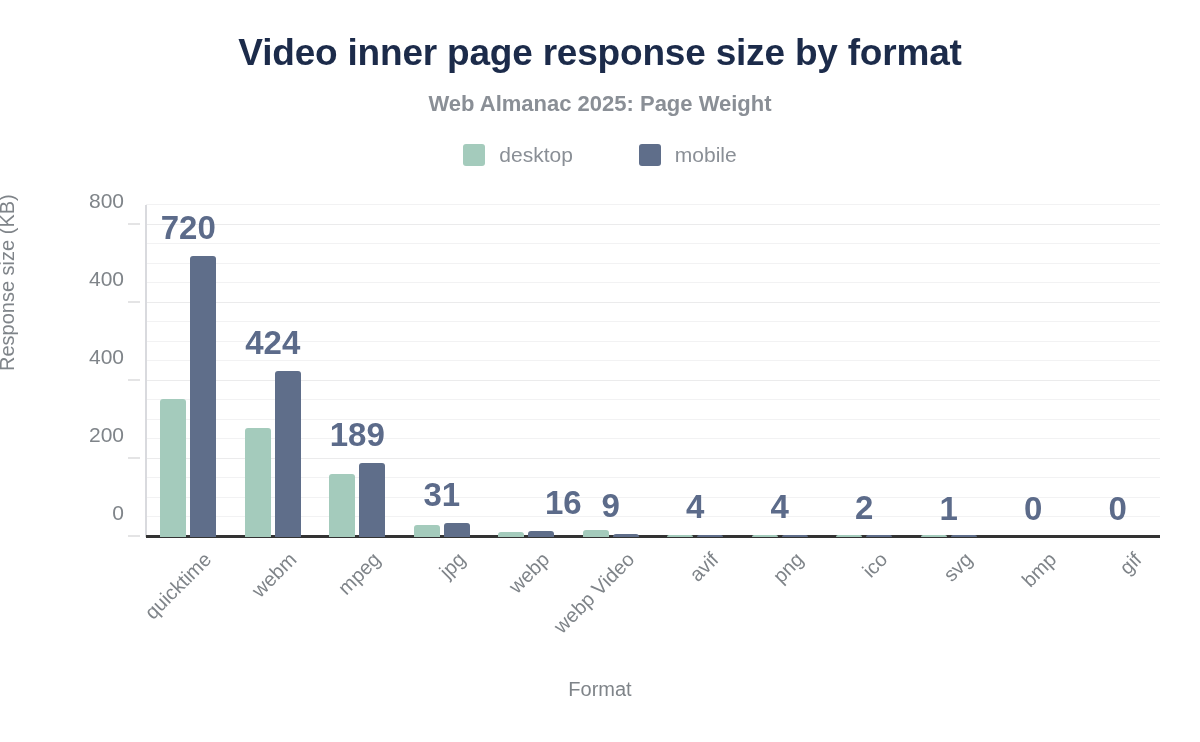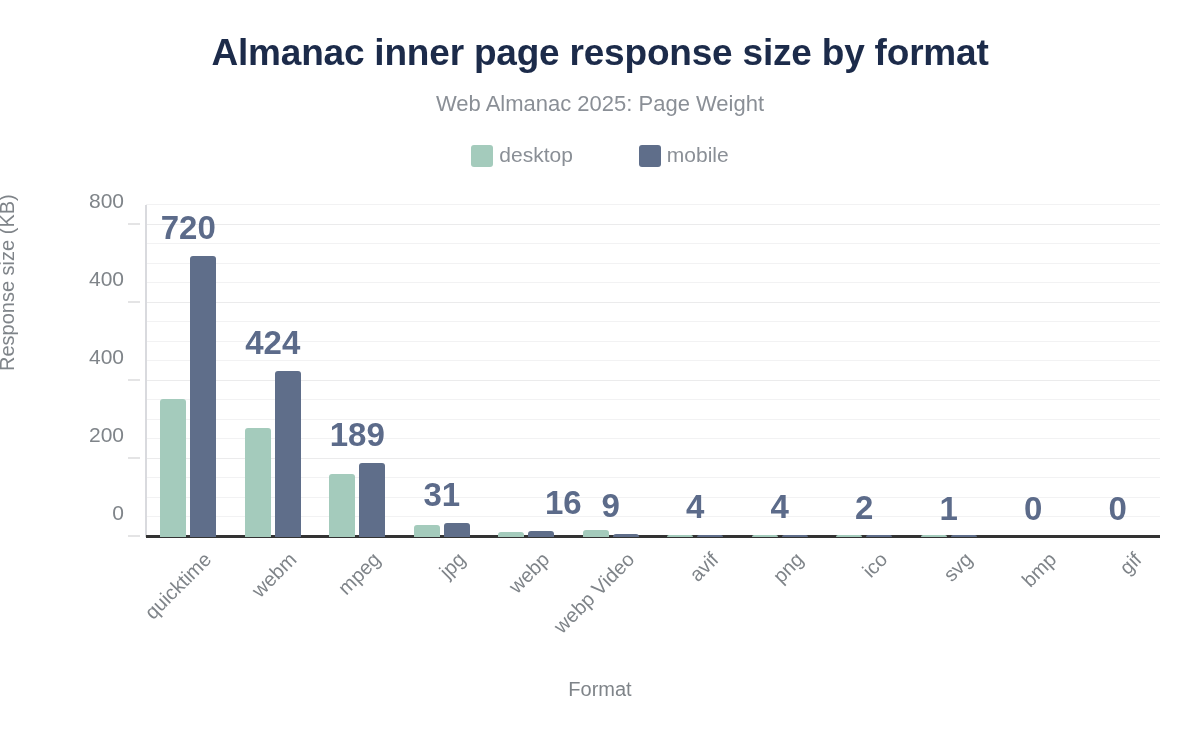--- a/index.html
+++ b/index.html
@@ -33,39 +33,39 @@
     letter-spacing: -0.2px;
     line-height: 1.1;
   }
   .chart-subtitle {
     position: absolute;
     top: 91px;
     left: 0;
     width: 1200px;
     text-align: center;
     font-size: 22px;
-    font-weight: normal;
+    font-weight: bold;
     color: #8a8f96;
   }
 
   
   .legend {
     position: absolute;
     top: 143px;
     left: 0;
     width: 1200px;
     display: flex;
     justify-content: center;
     align-items: center;
     gap: 66px;
   }
   .legend-item {
     display: flex;
-    align-items: flex-end;
-    gap: 6px;
+    align-items: center;
+    gap: 14px;
   }
   .legend-swatch {
     width: 22px;
     height: 22px;
     border-radius: 3px;
     display: block;
   }
   .legend-label {
     font-size: 21px;
     color: #8a8f96;
@@ -192,21 +192,21 @@
     text-align: center;
     font-size: 20px;
     color: #7f8489;
   }
 </style>
 </head>
 <body>
 
 <div id="chart-root">
 
-  <div class="chart-title">Almanac inner page response size by format</div>
+  <div class="chart-title">Video inner page response size by format</div>
 
   <div class="chart-subtitle">Web Almanac 2025: Page Weight</div>
 
   <div class="legend" id="legend">
       <div class="legend-item">
         <span class="legend-swatch" style="background: rgb(164, 203, 188);"></span>
         <span class="legend-label">desktop</span>
       </div>
       <div class="legend-item">
         <span class="legend-swatch" style="background: rgb(95, 110, 138);"></span>

